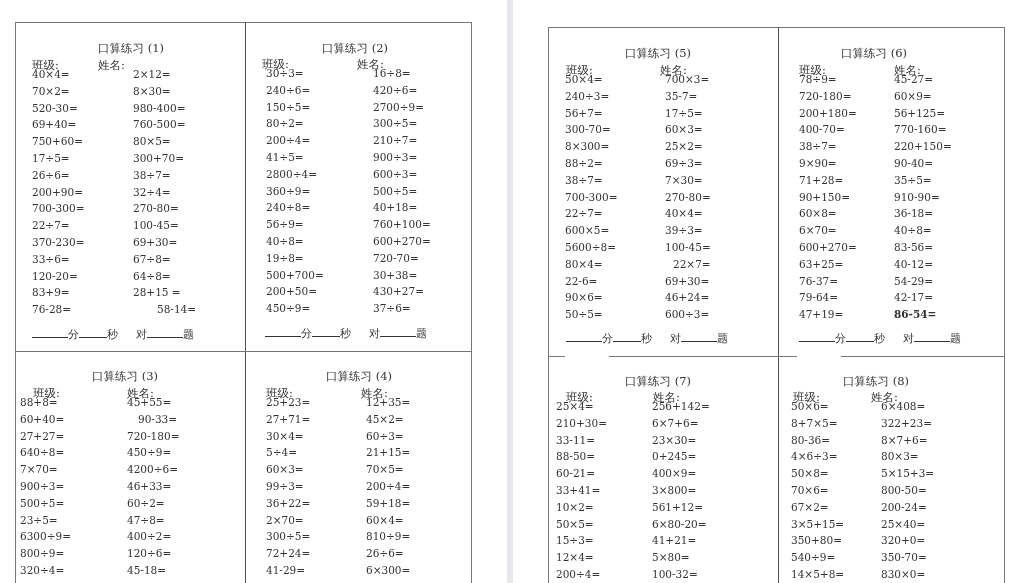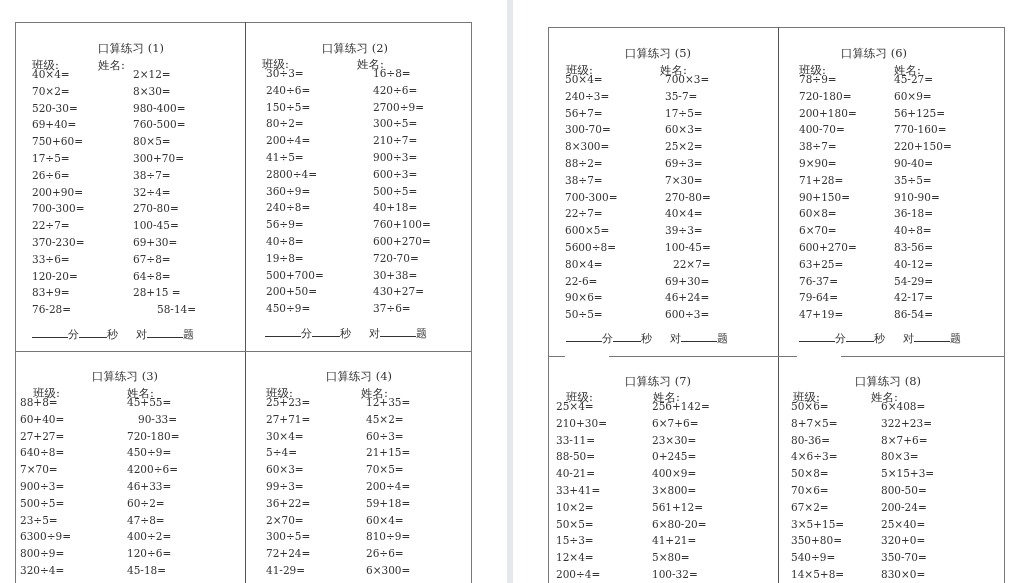--- a/index.html
+++ b/index.html
@@ -388,21 +388,21 @@
       <div class="row" style="left: 0px; top: 272.6px;">
         <span style="left: 286px;">76-37=</span>
         <span style="left: 381px;">54-29=</span>
       </div>
       <div class="row" style="left: 0px; top: 289.4px;">
         <span style="left: 286px;">79-64=</span>
         <span style="left: 381px;">42-17=</span>
       </div>
       <div class="row" style="left: 0px; top: 306.2px;">
         <span style="left: 286px;">47+19=</span>
-        <span style="left: 381px;">86-54=</span>
+        <span style="left: 381px; font-weight: bold;">86-54=</span>
       </div>
       <div class="footer" style="left: 286px; top: 331px;"><span class="blank" style="width: 36px;"></span><span>分</span><span class="blank" style="width: 28px;"></span><span>秒</span><span style="display: inline-block; width: 18px;"></span><span>对</span><span class="blank" style="width: 36px;"></span><span>题</span></div>
     </div>
     <div class="cell" style="left: 0px; top: 0px;">
       <div class="ex-title" style="left: 112px; top: 374px;">口算练习 (7)</div>
       <div class="lbl" style="left: 53px; top: 390px;">班级:</div>
       <div class="lbl" style="left: 140px; top: 390px;">姓名:</div>
       <div class="row" style="left: 0px; top: 398px;">
         <span style="left: 43px;">25×4=</span>
         <span style="left: 139px;">256+142=</span>
@@ -413,21 +413,21 @@
       </div>
       <div class="row" style="left: 0px; top: 431.6px;">
         <span style="left: 43px;">33-11=</span>
         <span style="left: 139px;">23×30=</span>
       </div>
       <div class="row" style="left: 0px; top: 448.4px;">
         <span style="left: 43px;">88-50=</span>
         <span style="left: 139px;">0+245=</span>
       </div>
       <div class="row" style="left: 0px; top: 465.2px;">
-        <span style="left: 43px;">40-21=</span>
+        <span style="left: 43px;">60-21=</span>
         <span style="left: 139px;">400×9=</span>
       </div>
       <div class="row" style="left: 0px; top: 482px;">
         <span style="left: 43px;">33+41=</span>
         <span style="left: 139px;">3×800=</span>
       </div>
       <div class="row" style="left: 0px; top: 498.8px;">
         <span style="left: 43px;">10×2=</span>
         <span style="left: 139px;">561+12=</span>
       </div>
@@ -442,21 +442,21 @@
       <div class="row" style="left: 0px; top: 549.2px;">
         <span style="left: 43px;">12×4=</span>
         <span style="left: 139px;">5×80=</span>
       </div>
       <div class="row" style="left: 0px; top: 566px;">
         <span style="left: 43px;">200÷4=</span>
         <span style="left: 139px;">100-32=</span>
       </div>
     </div>
     <div class="cell" style="left: 0px; top: 0px;">
-      <div class="ex-title" style="left: 342px; top: 374px;">口算练习 (8)</div>
+      <div class="ex-title" style="left: 330px; top: 374px;">口算练习 (8)</div>
       <div class="lbl" style="left: 280px; top: 390px;">班级:</div>
       <div class="lbl" style="left: 358px; top: 390px;">姓名:</div>
       <div class="row" style="left: 0px; top: 398px;">
         <span style="left: 278px;">50×6=</span>
         <span style="left: 368px;">6×408=</span>
       </div>
       <div class="row" style="left: 0px; top: 414.8px;">
         <span style="left: 278px;">8+7×5=</span>
         <span style="left: 368px;">322+23=</span>
       </div>

